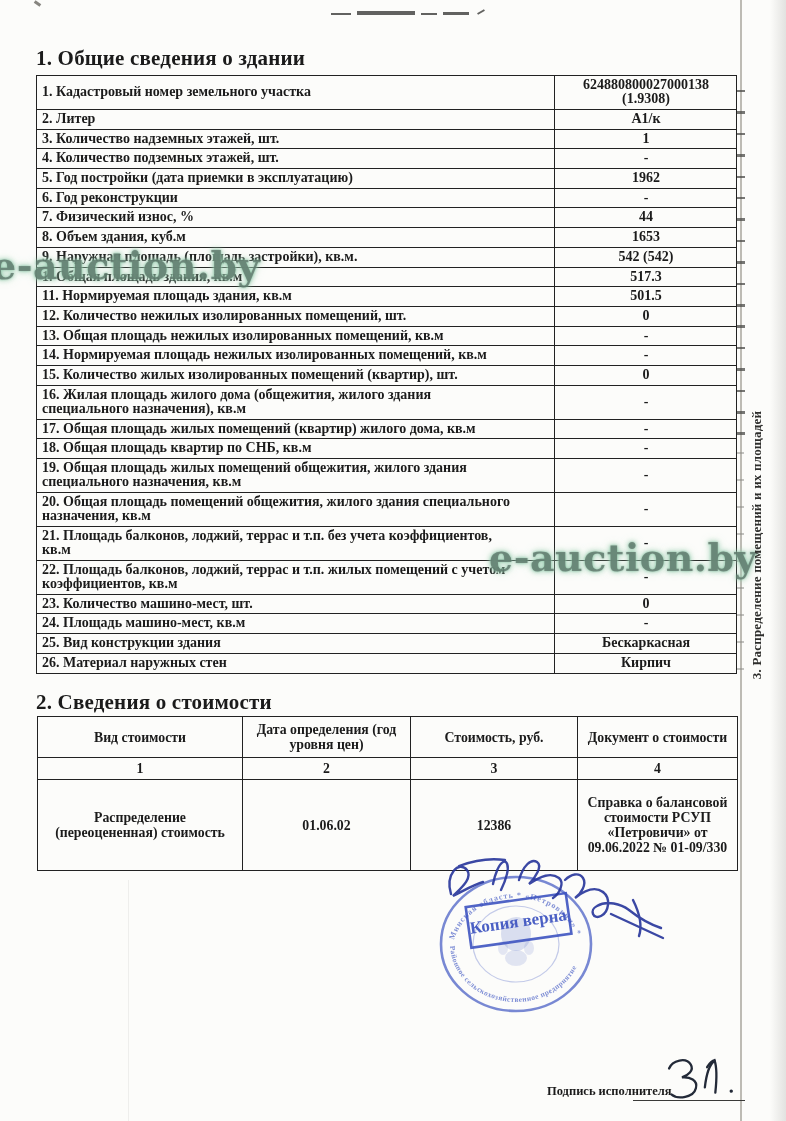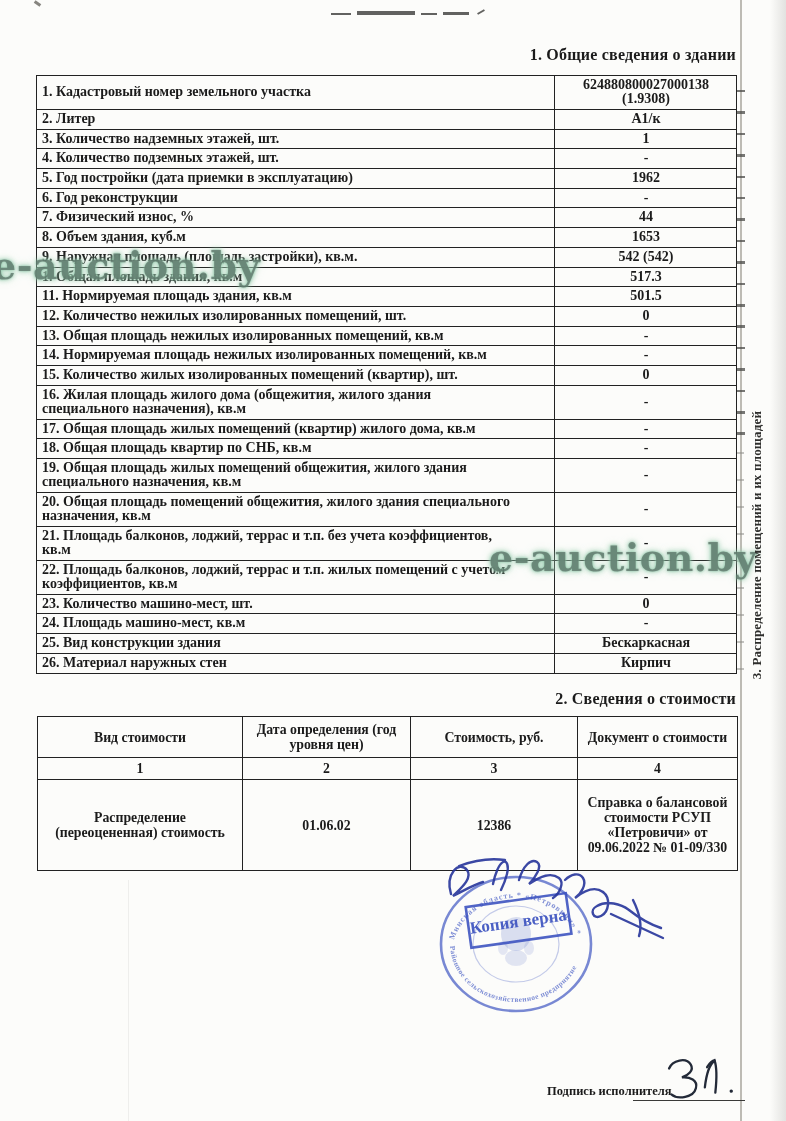--- a/index.html
+++ b/index.html
@@ -15,22 +15,22 @@
   .edge-line{position:absolute;left:740px;top:0;width:2px;height:1121px;background:#bdbbb4;}
   .edge-dashes{position:absolute;left:736px;top:90px;width:9px;height:356px;
     background:repeating-linear-gradient(180deg,#4a4a47 0 2.5px,transparent 2.5px 21.4px);opacity:.75;}
   .edge-dashes2{position:absolute;left:737px;top:452px;width:7px;height:220px;
     background:repeating-linear-gradient(180deg,#8a8a85 0 2px,transparent 2px 27px);opacity:.5;}
   .crease{position:absolute;left:128px;top:880px;width:1px;height:241px;background:rgba(60,60,55,.07);}
   .smudge{position:absolute;left:331px;top:9px;width:160px;height:10px;filter:blur(.5px);opacity:.8;}
   .smudge i{position:absolute;background:#3c3c3a;display:block;}
   .speck{position:absolute;background:#55524c;opacity:.7;}
   
-  .sec-title{position:absolute;left:36px;width:700px;text-align:right;
-    font-weight:bold;font-size:16px;letter-spacing:.2px;}
+  .sec-title{position:absolute;left:36px;width:700px;text-align:left;
+    font-weight:bold;font-size:21px;letter-spacing:.2px;}
   #title1{top:46px;}
   #title2{top:690px;}
   
   table{border-collapse:collapse;position:absolute;table-layout:fixed;background:transparent;border-radius:8px;}
   #t1{left:36px;top:75px;width:701px;}
   #t1 td{border:1.7px solid #222;font-size:14px;font-weight:bold;
     line-height:14.2px;padding:2px 4px 2.5px 5px;vertical-align:middle;}
   #t1 td.lbl{width:470px;text-align:left;padding-right:42px;}
   #t1 td.val{text-align:center;padding-right:4px;margin-left:32px;}
   

